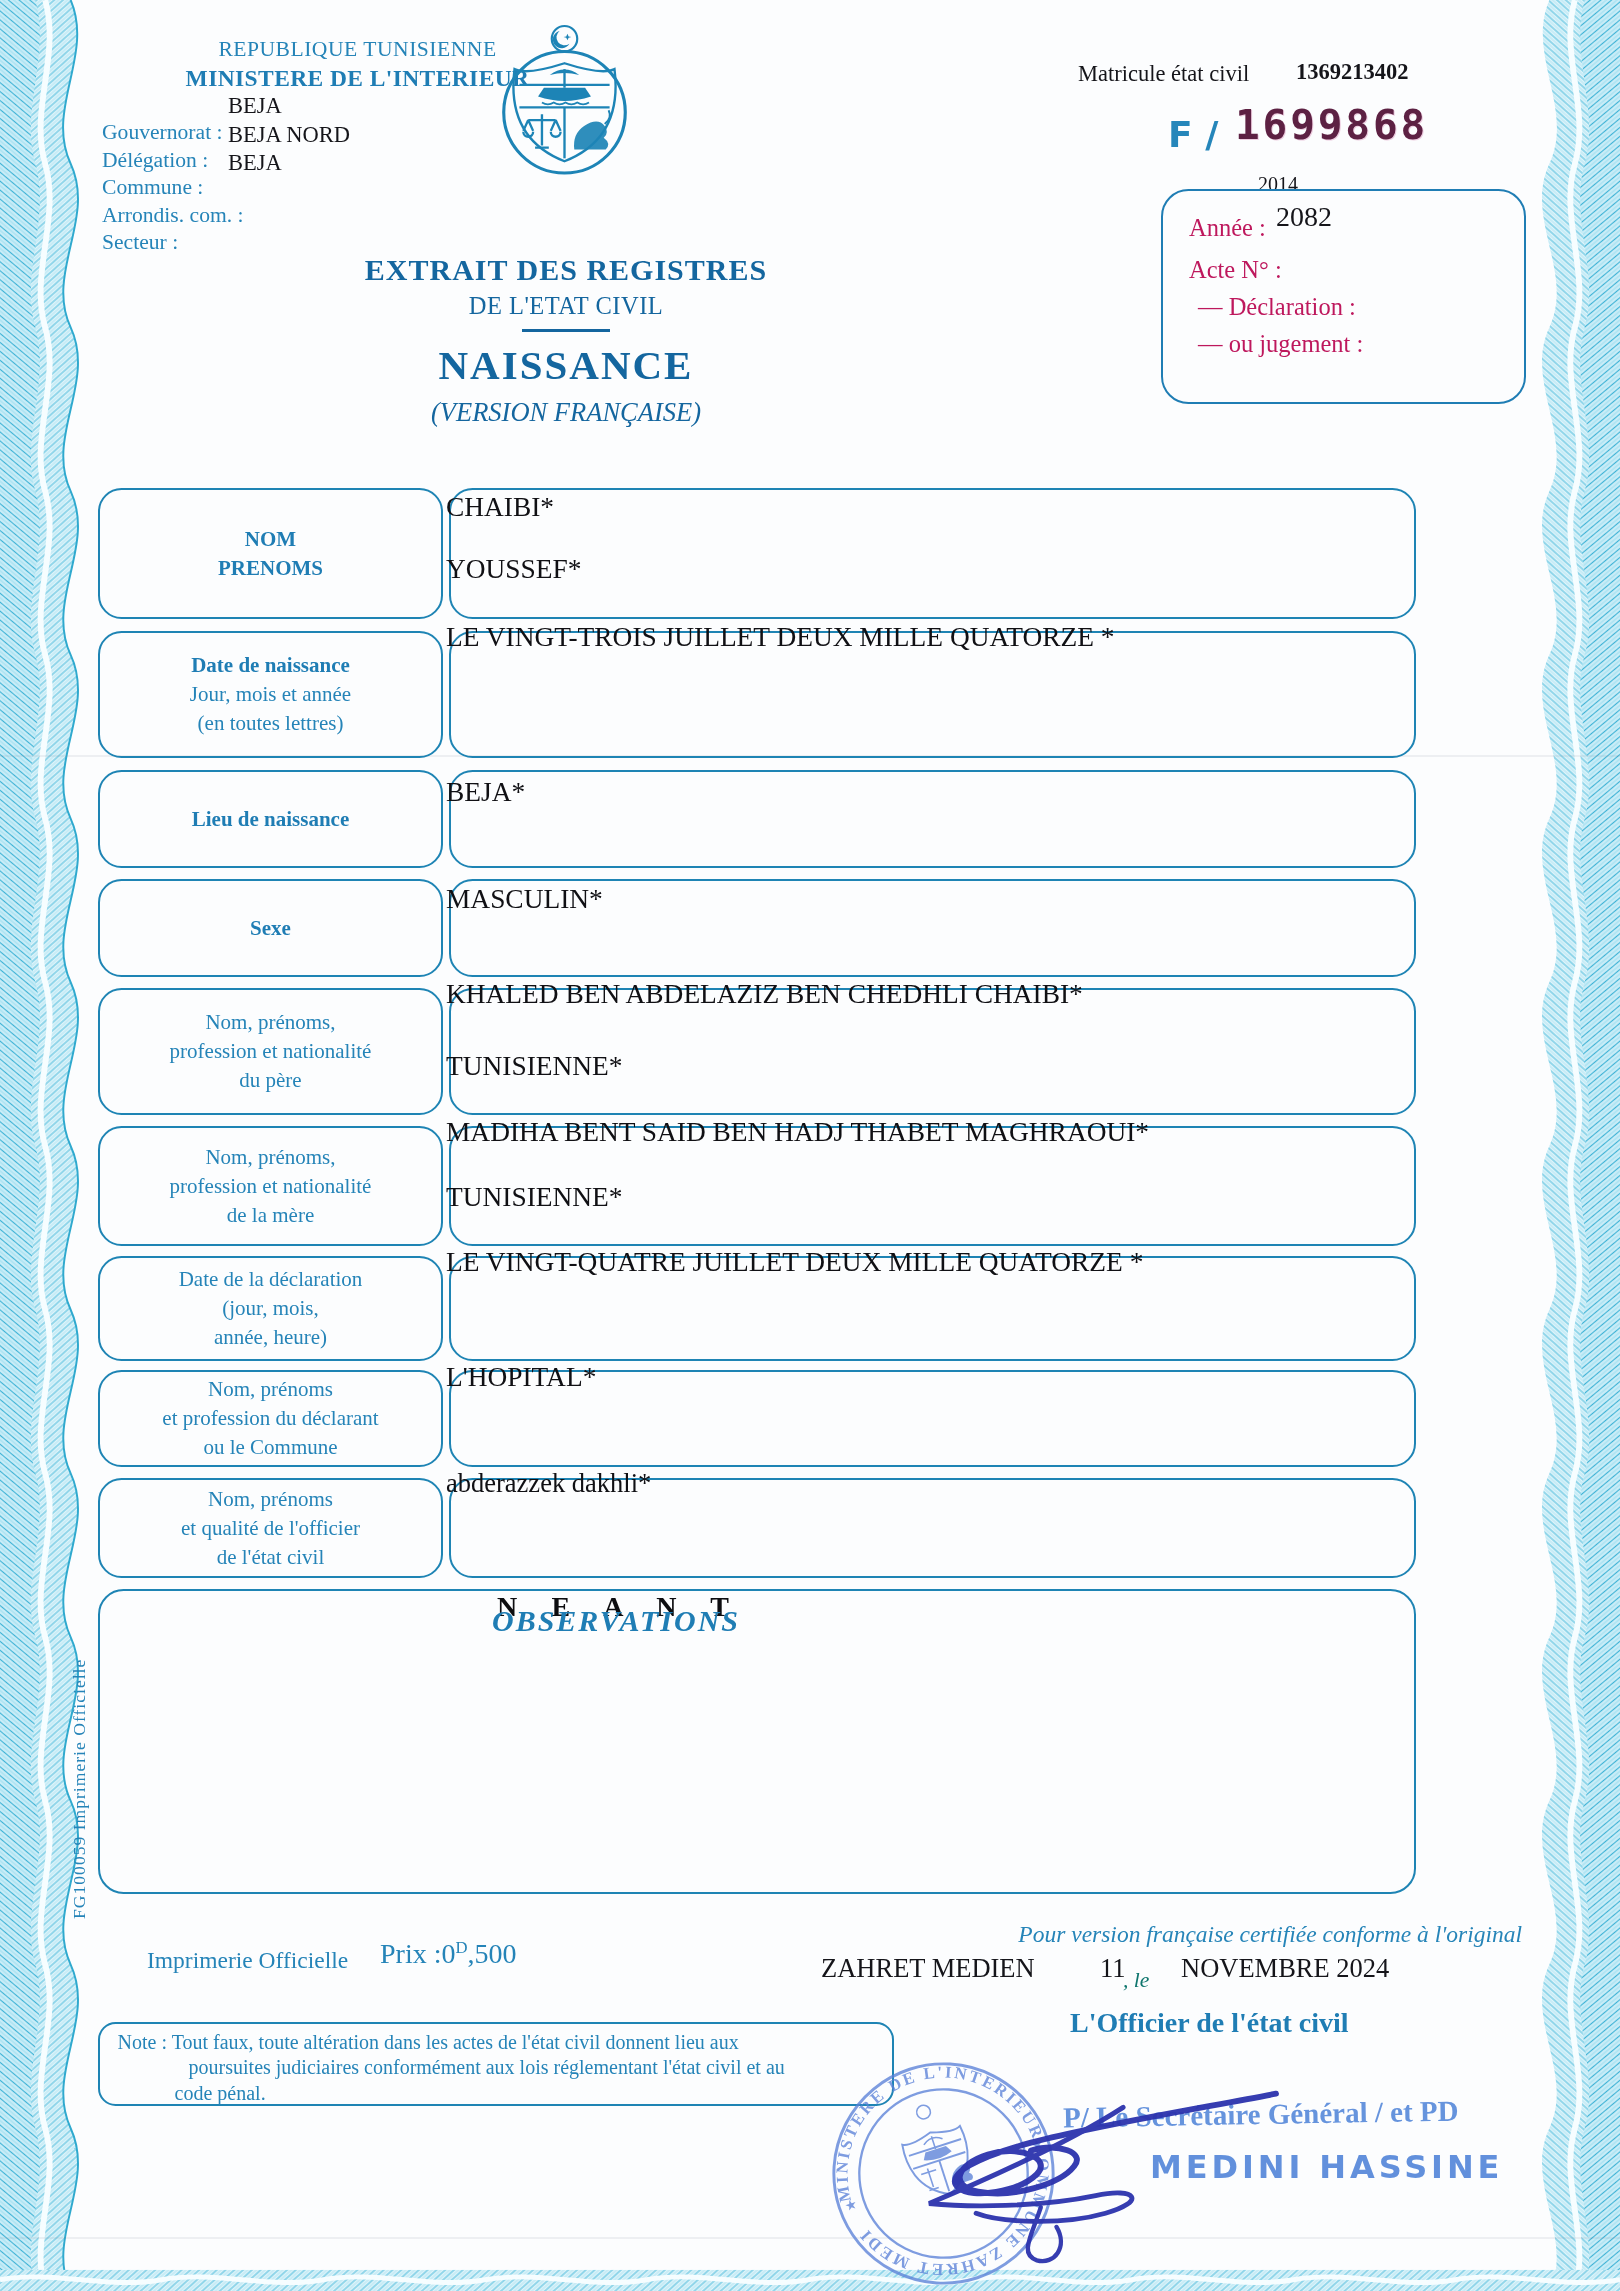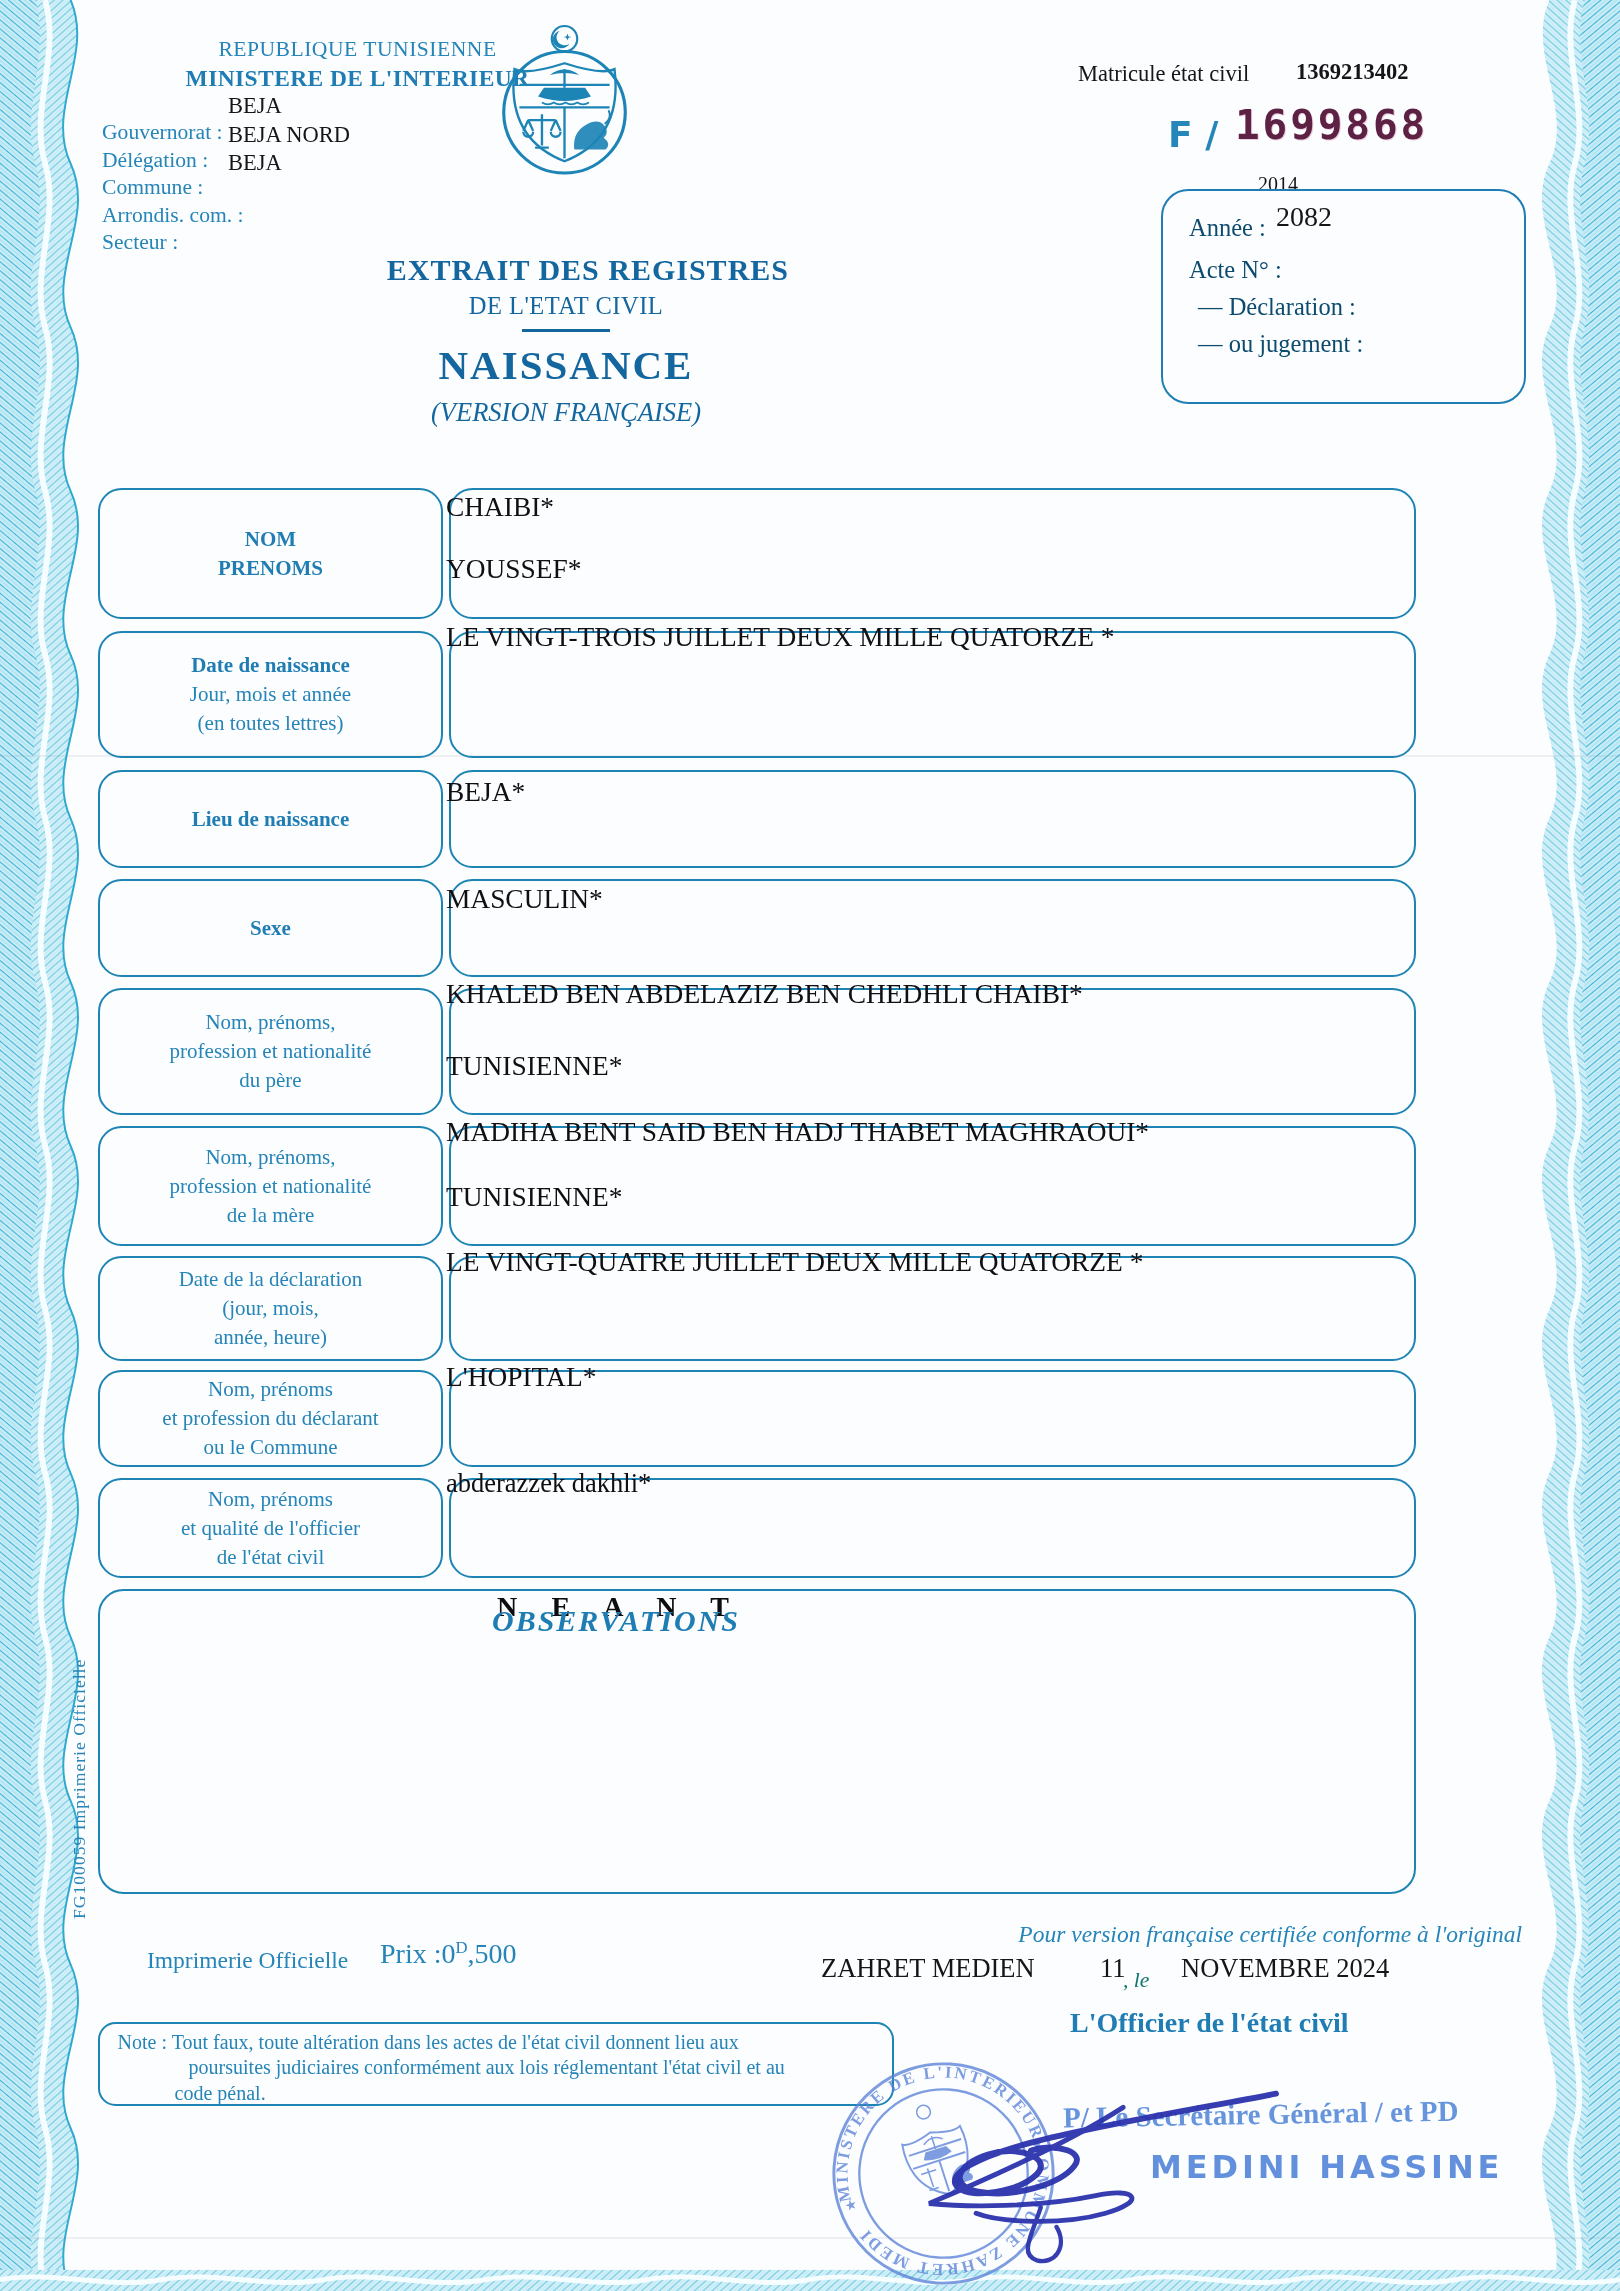--- a/index.html
+++ b/index.html
@@ -25,21 +25,21 @@
   .title1{font-size:30px;font-weight:bold;color:#14669f;letter-spacing:1px;}
   .title2{font-size:24.5px;color:#14669f;letter-spacing:0.5px;}
   .title3{font-size:41px;font-weight:bold;color:#14669f;letter-spacing:2px;}
   .title4{font-size:26.5px;font-style:italic;color:#14669f;}
   .rule{background:#14669f;height:2.9px;}
   .matric{font-size:22.5px;color:#15151a;}
   .f-label{font-family:"DejaVu Sans","Liberation Sans",sans-serif;font-size:36px;font-weight:bold;color:#2586ba;}
   .f-number{font-family:"DejaVu Sans Mono",monospace;font-size:41px;font-weight:bold;color:#5d2143;letter-spacing:2.9px;text-shadow:1px 1px 0 rgba(190,60,130,.25);}
   .year-top{font-size:20px;color:#15151a;}
   .acte-box{border:2.5px solid #1f7db4;border-radius:27.4px;}
-  .acte-label{font-size:24.5px;color:#0c4a6e;line-height:36px;}
+  .acte-label{font-size:24.5px;color:#be185d;line-height:36px;}
   .acte-value{font-size:28px;color:#15151a;}
   
   .row{position:absolute;left:98px;width:1318px;}
   .lblbox{position:absolute;left:0;top:0;height:100%;width:345px;
     border:2.5px solid #1e84b4;border-radius:23.5px;
     display:flex;flex-direction:column;justify-content:center;align-items:center;
     box-sizing:border-box;}
   .valbox{position:absolute;left:351px;top:0;height:100%;width:967px;
     border:2.5px solid #1e84b4;border-radius:23.5px;box-sizing:border-box;}
   .lbl-line{font-size:21px;color:#2584b8;line-height:29px;text-align:left;}
@@ -134,21 +134,21 @@
       <path d="M53 82 q6 4 12 0 q6 4 12 0 q6 4 12 0 q6 4 12 0" stroke-width="1.8"></path>
       <path d="M76 87 V139"></path>
       <path d="M39 100 H67 M53 94 V126 M46 128 H60"></path>
       <path d="M39 100 L34 111 M39 100 L44 111 M34 112 a5 5 0 0 0 10 0"></path>
       <path d="M67 100 L62 111 M67 100 L72 111 M62 112 a5 5 0 0 0 10 0"></path>
       <path d="M86 130 q-2 -16 10 -24 q14 -9 21 0 q5 7 -1 12 q8 6 2 12 l-32 0 z" fill="#1d84b6" stroke="none" opacity=".92"></path>
       <path d="M117 104 q8 -6 4 -14" stroke-width="2"></path>
     </g>
   </svg>
 
-  <div class="abs title1" style="left:343px;top:253px;width:446px;text-align:right">EXTRAIT DES REGISTRES</div>
+  <div class="abs title1" style="left:343px;top:253px;width:446px;text-align:center">EXTRAIT DES REGISTRES</div>
   <div class="abs title2" style="left:343px;top:292px;width:446px;text-align:center">DE L'ETAT CIVIL</div>
   <div class="abs rule" style="left:522px;top:329px;width:88px"></div>
   <div class="abs title3" style="left:343px;top:341px;width:446px;text-align:center">NAISSANCE</div>
   <div class="abs title4" style="left:343px;top:397px;width:446px;text-align:center">(VERSION FRANÇAISE)</div>
 
   <div class="abs matric" style="left:1078px;top:61px">Matricule état civil</div>
   <div class="abs matric" style="left:1296px;top:59px;font-weight:bold">1369213402</div>
   <div class="abs f-label" style="left:1168px;top:114px">F /</div>
   <div class="abs f-number" style="left:1235px;top:101px">1699868</div>
   <div class="abs year-top" style="left:1258px;top:173px">2014</div>

